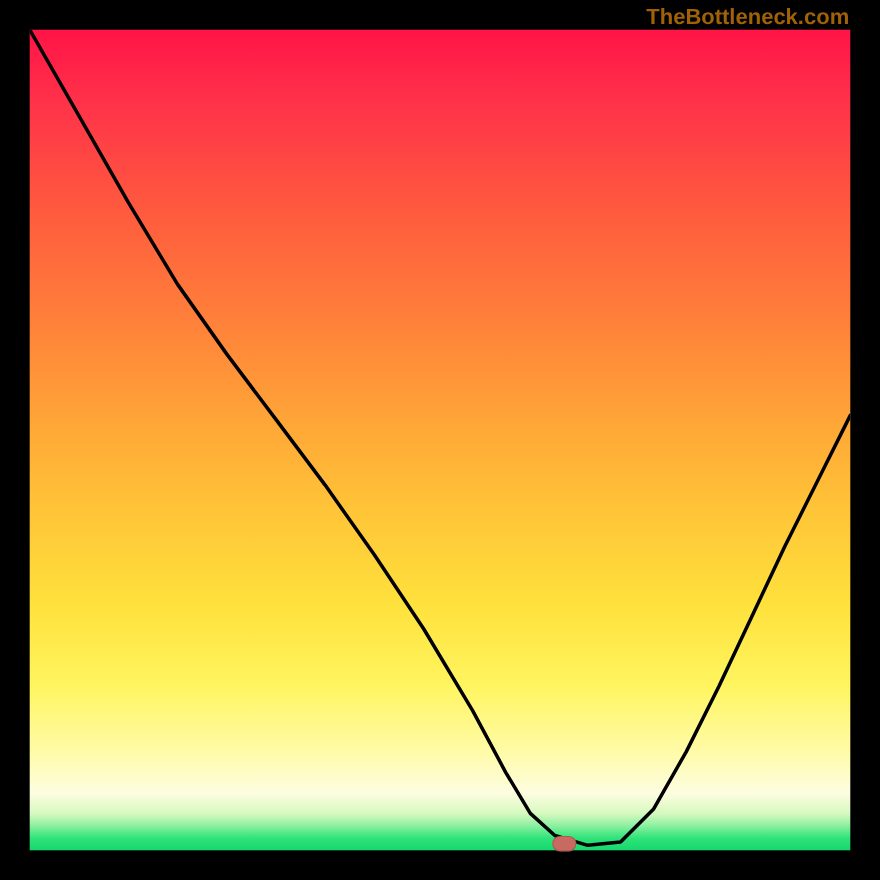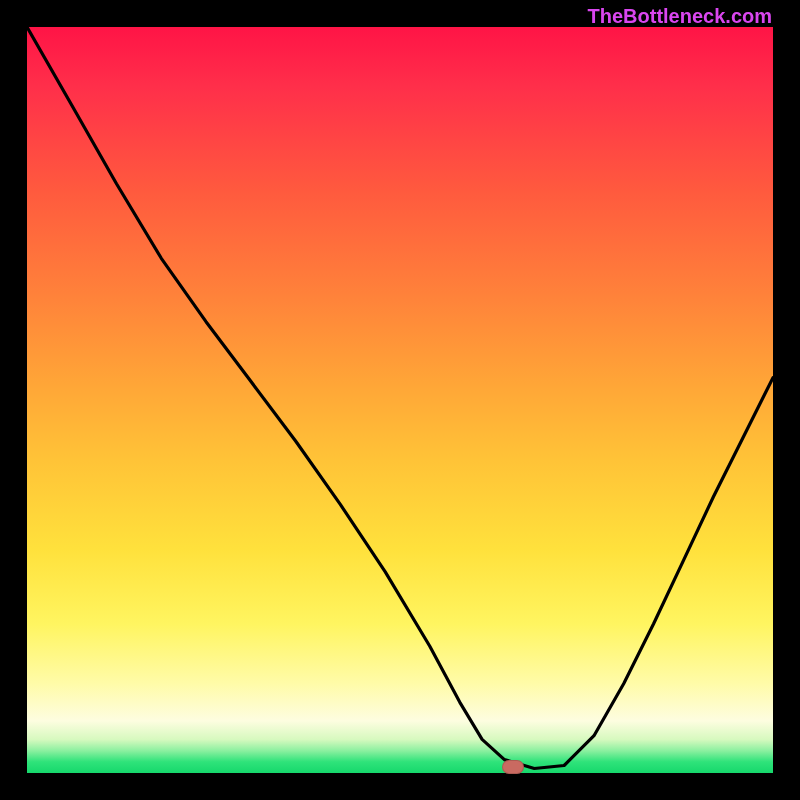--- a/index.html
+++ b/index.html
@@ -55,21 +55,21 @@
     height: 14px;
     border-radius: 8px;
     background: #c96a61;
     transform: translate(-50%, -50%);
     box-shadow: 0 0 0 1px rgba(0,0,0,0.15) inset;
   }
   .watermark {
     position: absolute;
     top: 5px;
     right: 28px;
-    color: #d946ef;
+    color: #a16207;
     font-size: 20px;
     font-weight: 600;
     font-family: Arial, Helvetica, sans-serif;
   }
 </style>
 </head>
 <body>
 
 <div class="frame">
 

